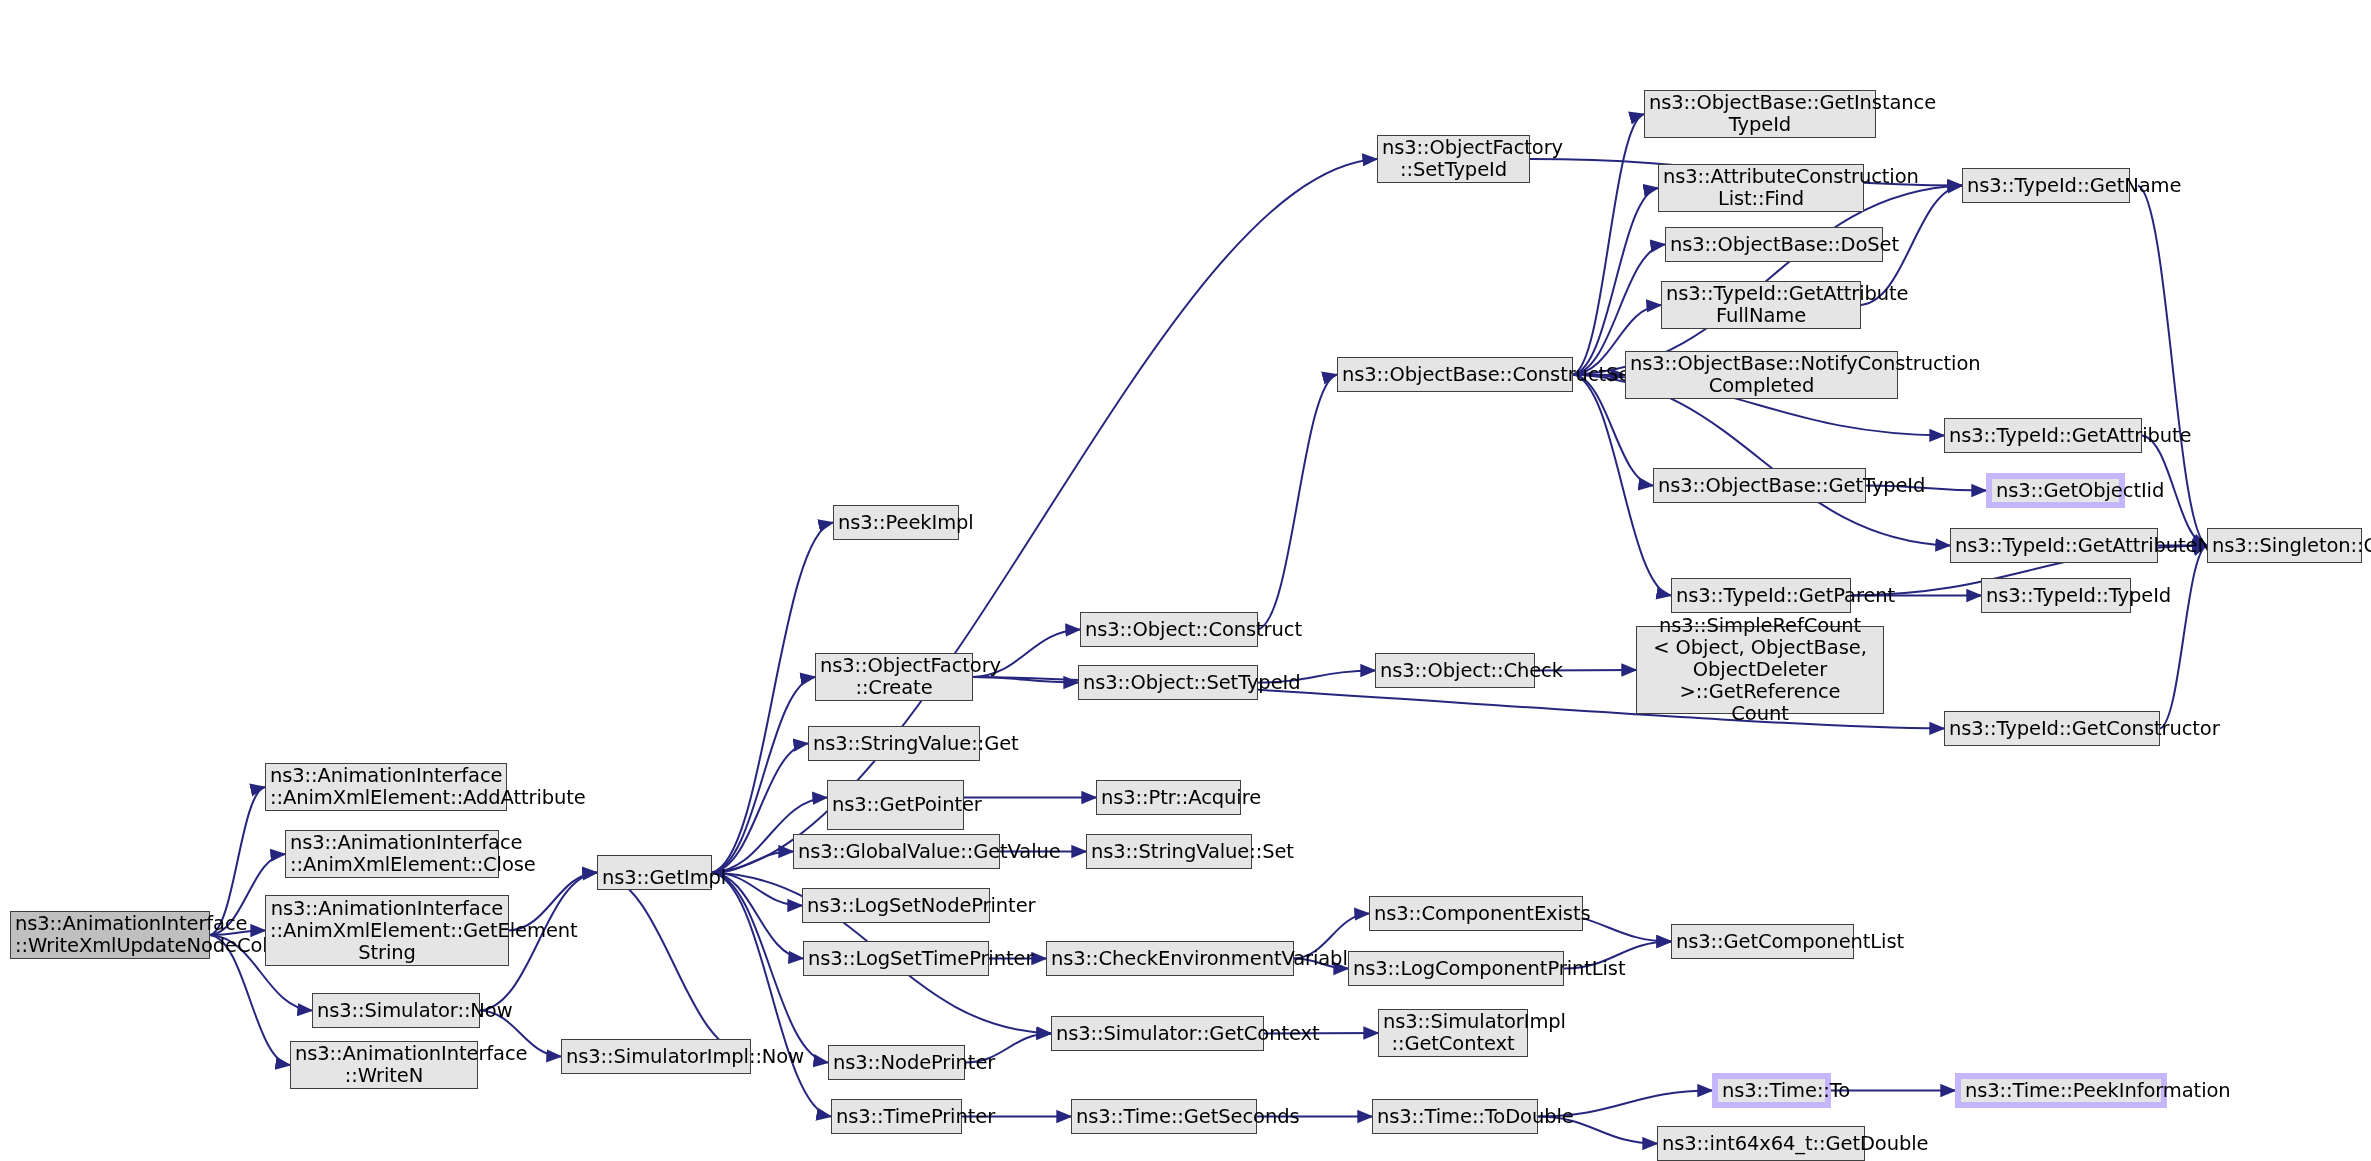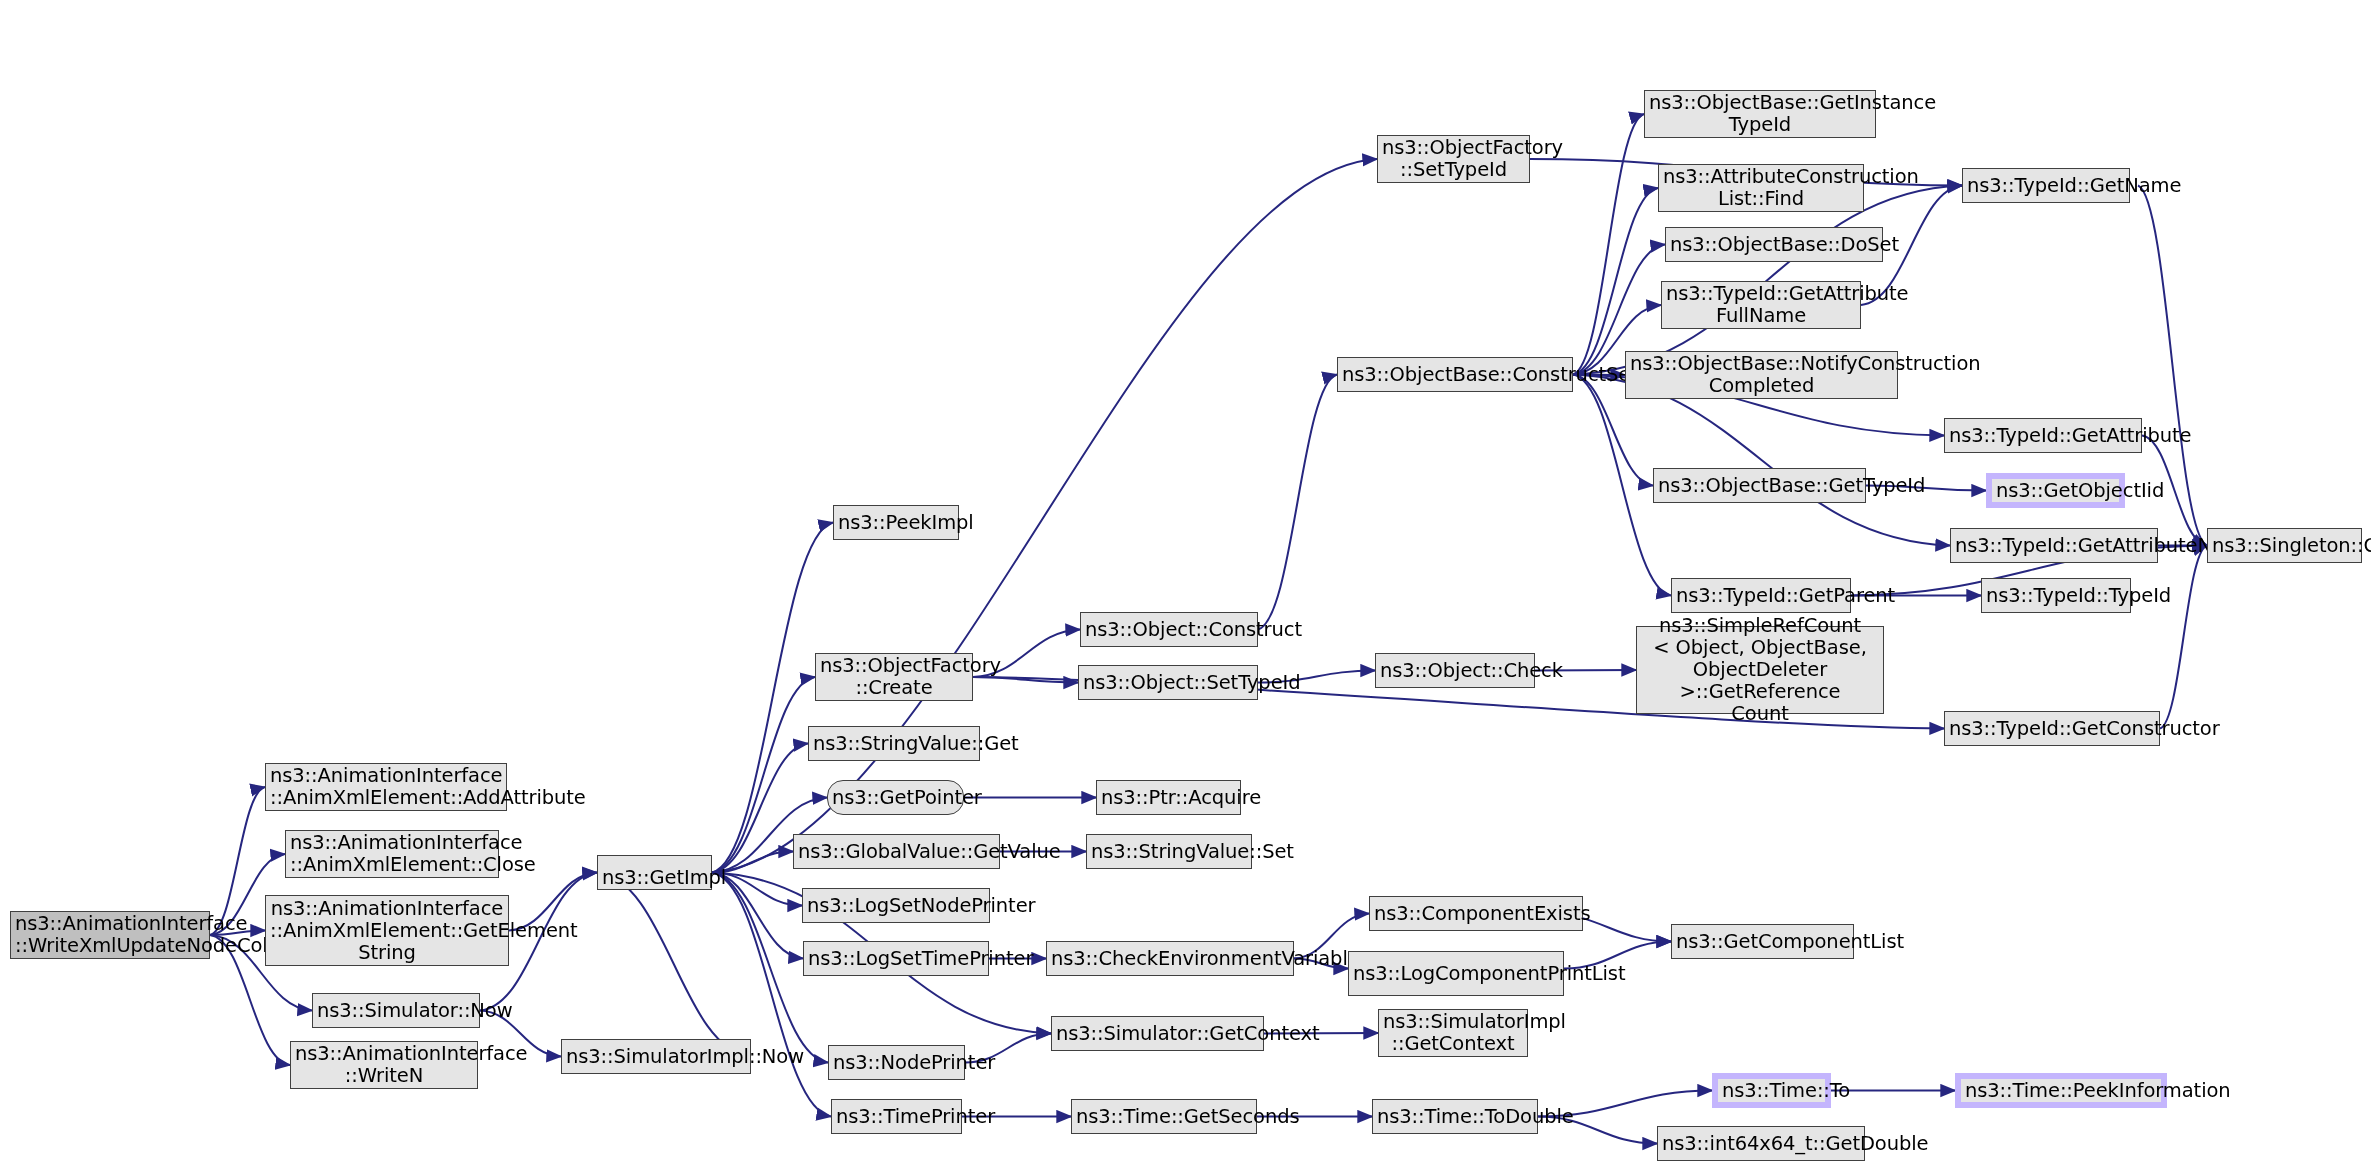--- a/index.html
+++ b/index.html
@@ -133,21 +133,21 @@
 String</span></div>
       <div class="node" style="left: 312px; top: 993px; width: 168px; height: 35px;"><span>ns3::Simulator::Now</span></div>
       <div class="node" style="left: 290px; top: 1041px; width: 188px; height: 48px;"><span>ns3::AnimationInterface
 ::WriteN</span></div>
       <div class="node" style="left: 597px; top: 855px; width: 115px; height: 35px; align-items: flex-end;"><span>ns3::GetImpl</span></div>
       <div class="node" style="left: 561px; top: 1039px; width: 190px; height: 35px;"><span>ns3::SimulatorImpl::Now</span></div>
       <div class="node" style="left: 833px; top: 505px; width: 126px; height: 35px;"><span>ns3::PeekImpl</span></div>
       <div class="node" style="left: 815px; top: 653px; width: 158px; height: 48px;"><span>ns3::ObjectFactory
 ::Create</span></div>
       <div class="node" style="left: 808px; top: 726px; width: 172px; height: 35px;"><span>ns3::StringValue::Get</span></div>
-      <div class="node" style="left: 827px; top: 780px; width: 137px; height: 35px; border-radius: 16px;"><span>ns3::GetPointer</span></div>
+      <div class="node" style="left: 827px; top: 780px; width: 137px; height: 50px;"><span>ns3::GetPointer</span></div>
       <div class="node" style="left: 793px; top: 834px; width: 207px; height: 35px;"><span>ns3::GlobalValue::GetValue</span></div>
       <div class="node" style="left: 802px; top: 888px; width: 188px; height: 35px;"><span>ns3::LogSetNodePrinter</span></div>
       <div class="node" style="left: 803px; top: 941px; width: 186px; height: 35px;"><span>ns3::LogSetTimePrinter</span></div>
       <div class="node" style="left: 828px; top: 1045px; width: 137px; height: 35px;"><span>ns3::NodePrinter</span></div>
       <div class="node" style="left: 831px; top: 1099px; width: 131px; height: 35px;"><span>ns3::TimePrinter</span></div>
       <div class="node" style="left: 1377px; top: 135px; width: 153px; height: 48px;"><span>ns3::ObjectFactory
 ::SetTypeId</span></div>
       <div class="node" style="left: 1337px; top: 357px; width: 236px; height: 35px;"><span>ns3::ObjectBase::ConstructSelf</span></div>
       <div class="node" style="left: 1080px; top: 612px; width: 178px; height: 35px;"><span>ns3::Object::Construct</span></div>
       <div class="node" style="left: 1078px; top: 665px; width: 180px; height: 35px;"><span>ns3::Object::SetTypeId</span></div>
@@ -155,21 +155,21 @@
       <div class="node" style="left: 1636px; top: 626px; width: 248px; height: 88px;"><span>ns3::SimpleRefCount
 &lt; Object, ObjectBase,
 ObjectDeleter &gt;::GetReference
 Count</span></div>
       <div class="node" style="left: 1096px; top: 780px; width: 145px; height: 35px;"><span>ns3::Ptr::Acquire</span></div>
       <div class="node" style="left: 1086px; top: 834px; width: 166px; height: 35px;"><span>ns3::StringValue::Set</span></div>
       <div class="node" style="left: 1046px; top: 941px; width: 248px; height: 35px;"><span>ns3::CheckEnvironmentVariables</span></div>
       <div class="node" style="left: 1051px; top: 1016px; width: 213px; height: 35px;"><span>ns3::Simulator::GetContext</span></div>
       <div class="node" style="left: 1071px; top: 1099px; width: 186px; height: 35px;"><span>ns3::Time::GetSeconds</span></div>
       <div class="node" style="left: 1369px; top: 896px; width: 214px; height: 35px;"><span>ns3::ComponentExists</span></div>
-      <div class="node" style="left: 1348px; top: 951px; width: 216px; height: 45px;"><span>ns3::LogComponentPrintList</span></div>
+      <div class="node" style="left: 1348px; top: 951px; width: 216px; height: 35px;"><span>ns3::LogComponentPrintList</span></div>
       <div class="node" style="left: 1671px; top: 924px; width: 183px; height: 35px;"><span>ns3::GetComponentList</span></div>
       <div class="node" style="left: 1378px; top: 1009px; width: 150px; height: 48px;"><span>ns3::SimulatorImpl
 ::GetContext</span></div>
       <div class="node" style="left: 1372px; top: 1099px; width: 166px; height: 35px;"><span>ns3::Time::ToDouble</span></div>
       <div class="node red" style="left: 1712px; top: 1073px; width: 119px; height: 35px;"><span>ns3::Time::To</span></div>
       <div class="node" style="left: 1657px; top: 1126px; width: 208px; height: 35px;"><span>ns3::int64x64_t::GetDouble</span></div>
       <div class="node red" style="left: 1955px; top: 1073px; width: 212px; height: 35px;"><span>ns3::Time::PeekInformation</span></div>
       <div class="node" style="left: 1644px; top: 90px; width: 232px; height: 48px;"><span>ns3::ObjectBase::GetInstance
 TypeId</span></div>
       <div class="node" style="left: 1658px; top: 164px; width: 206px; height: 48px;"><span>ns3::AttributeConstruction

